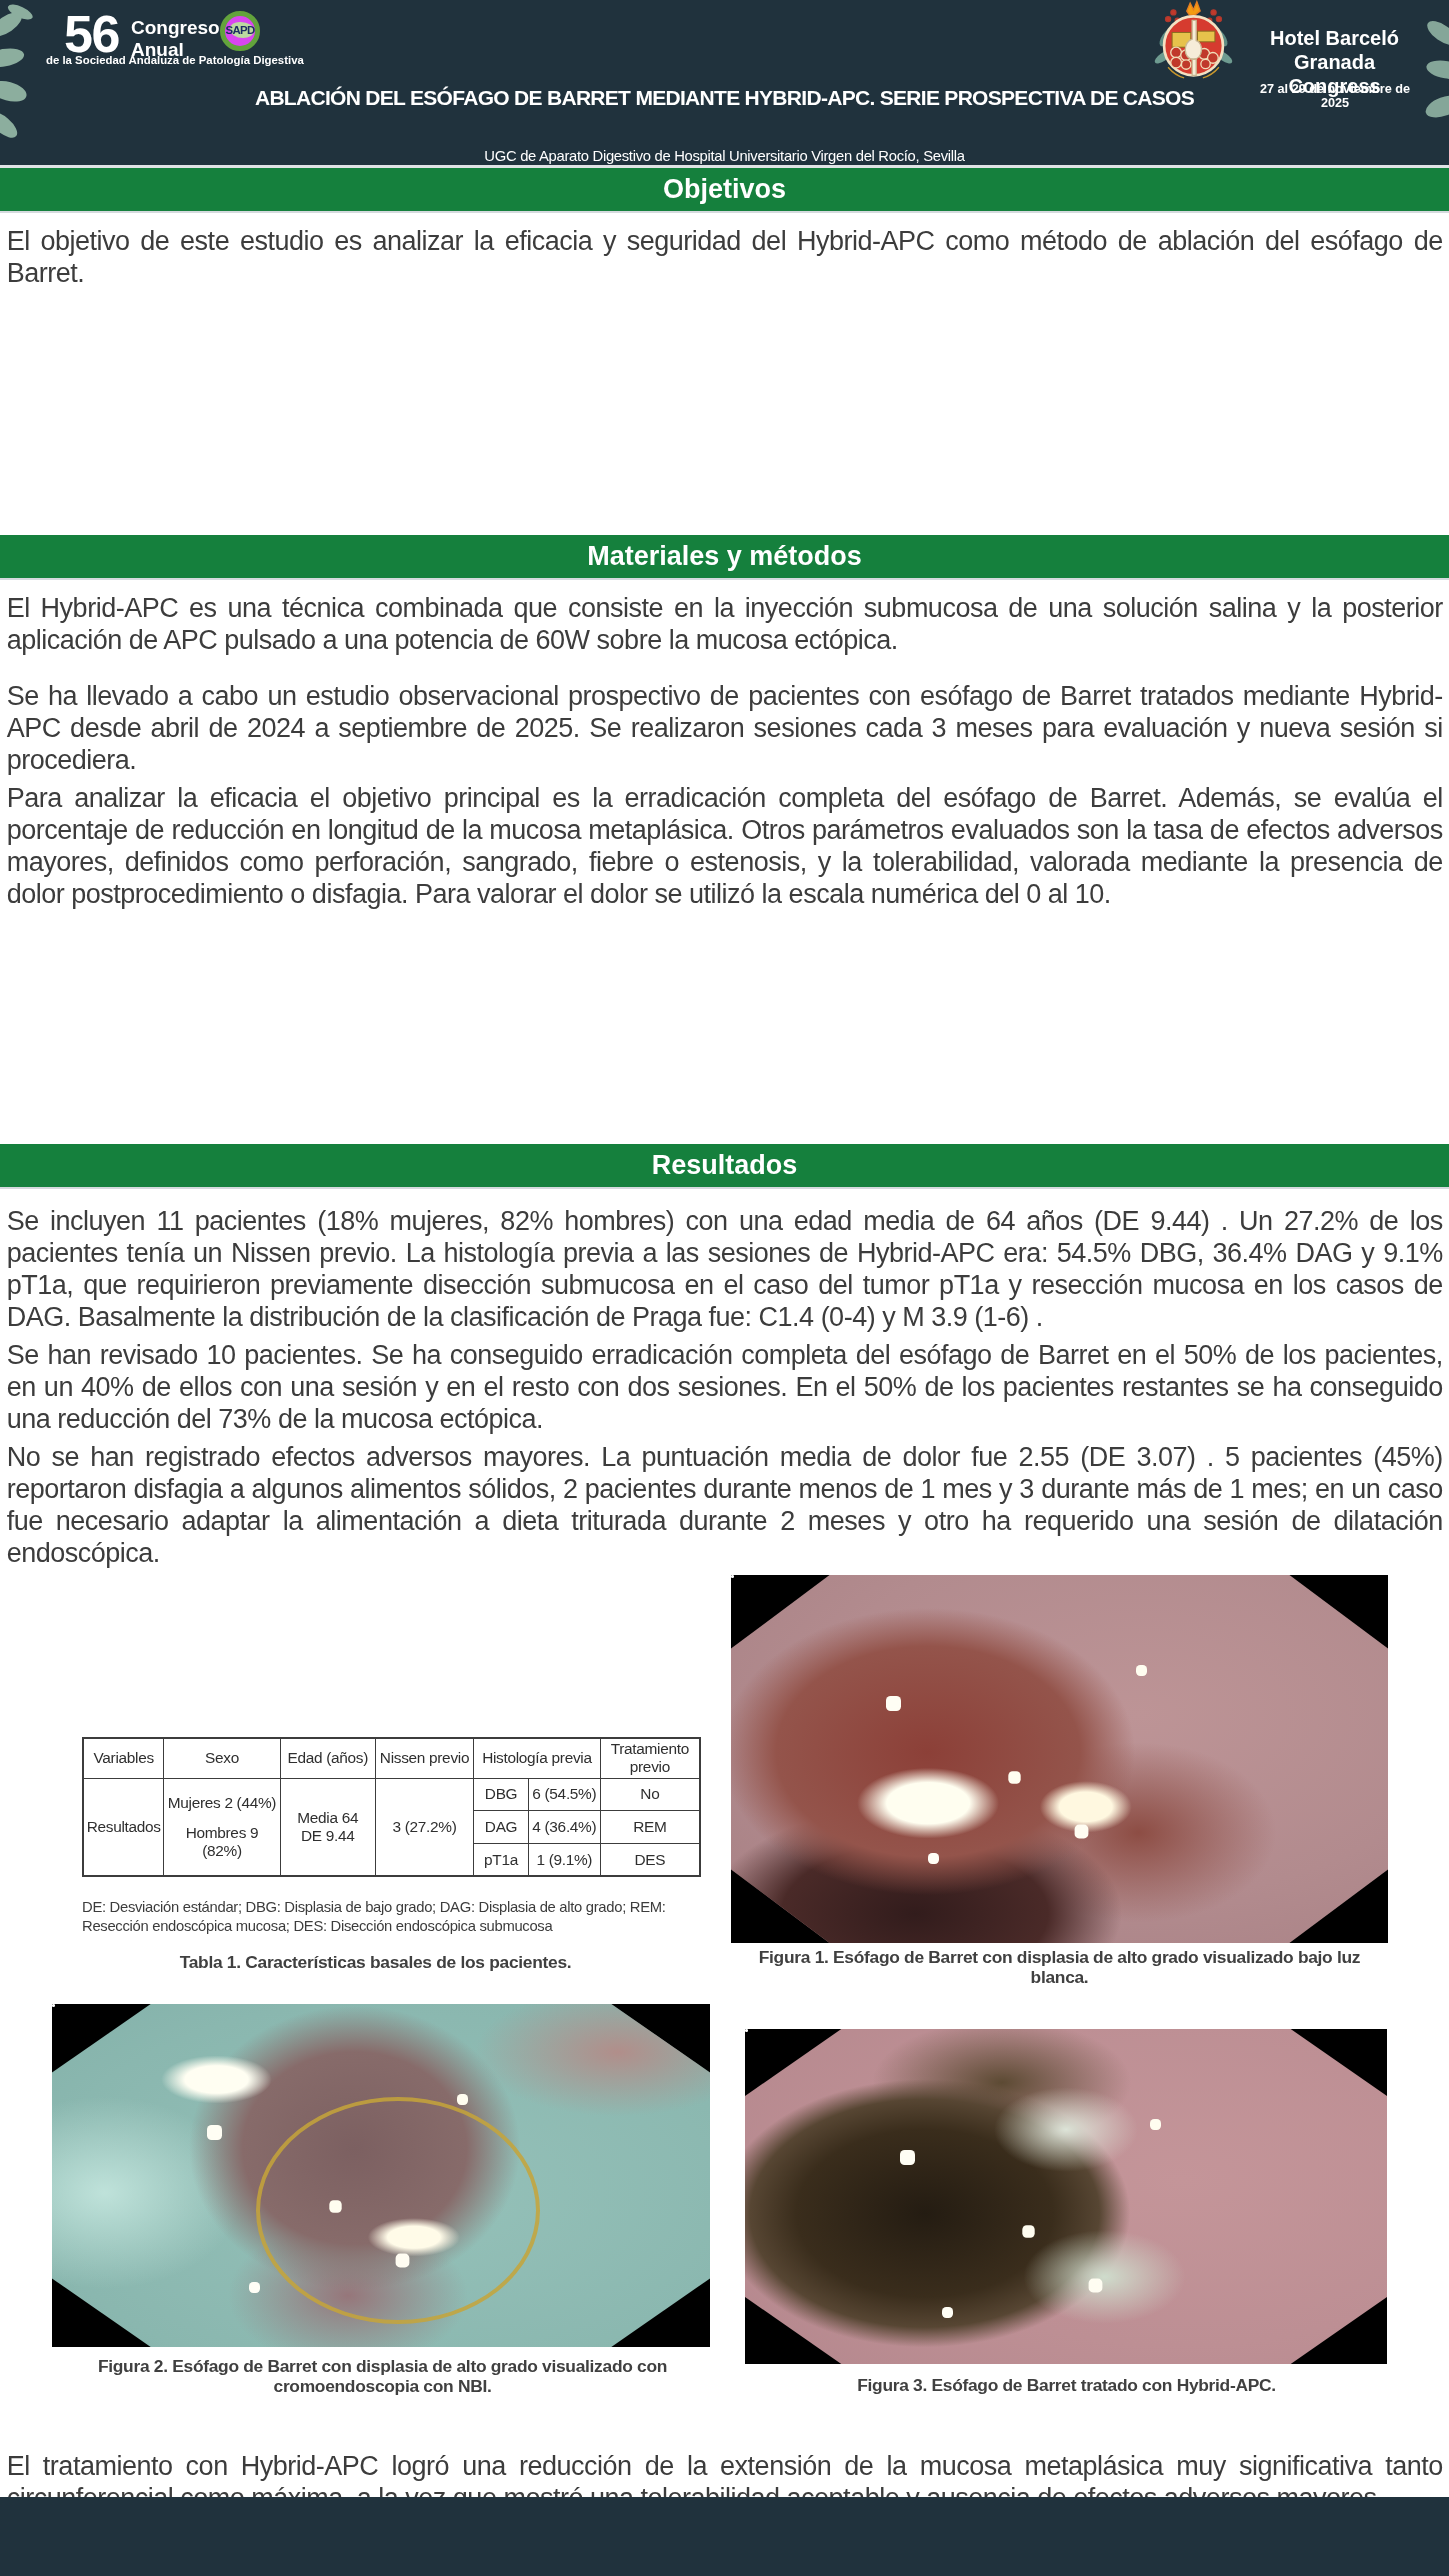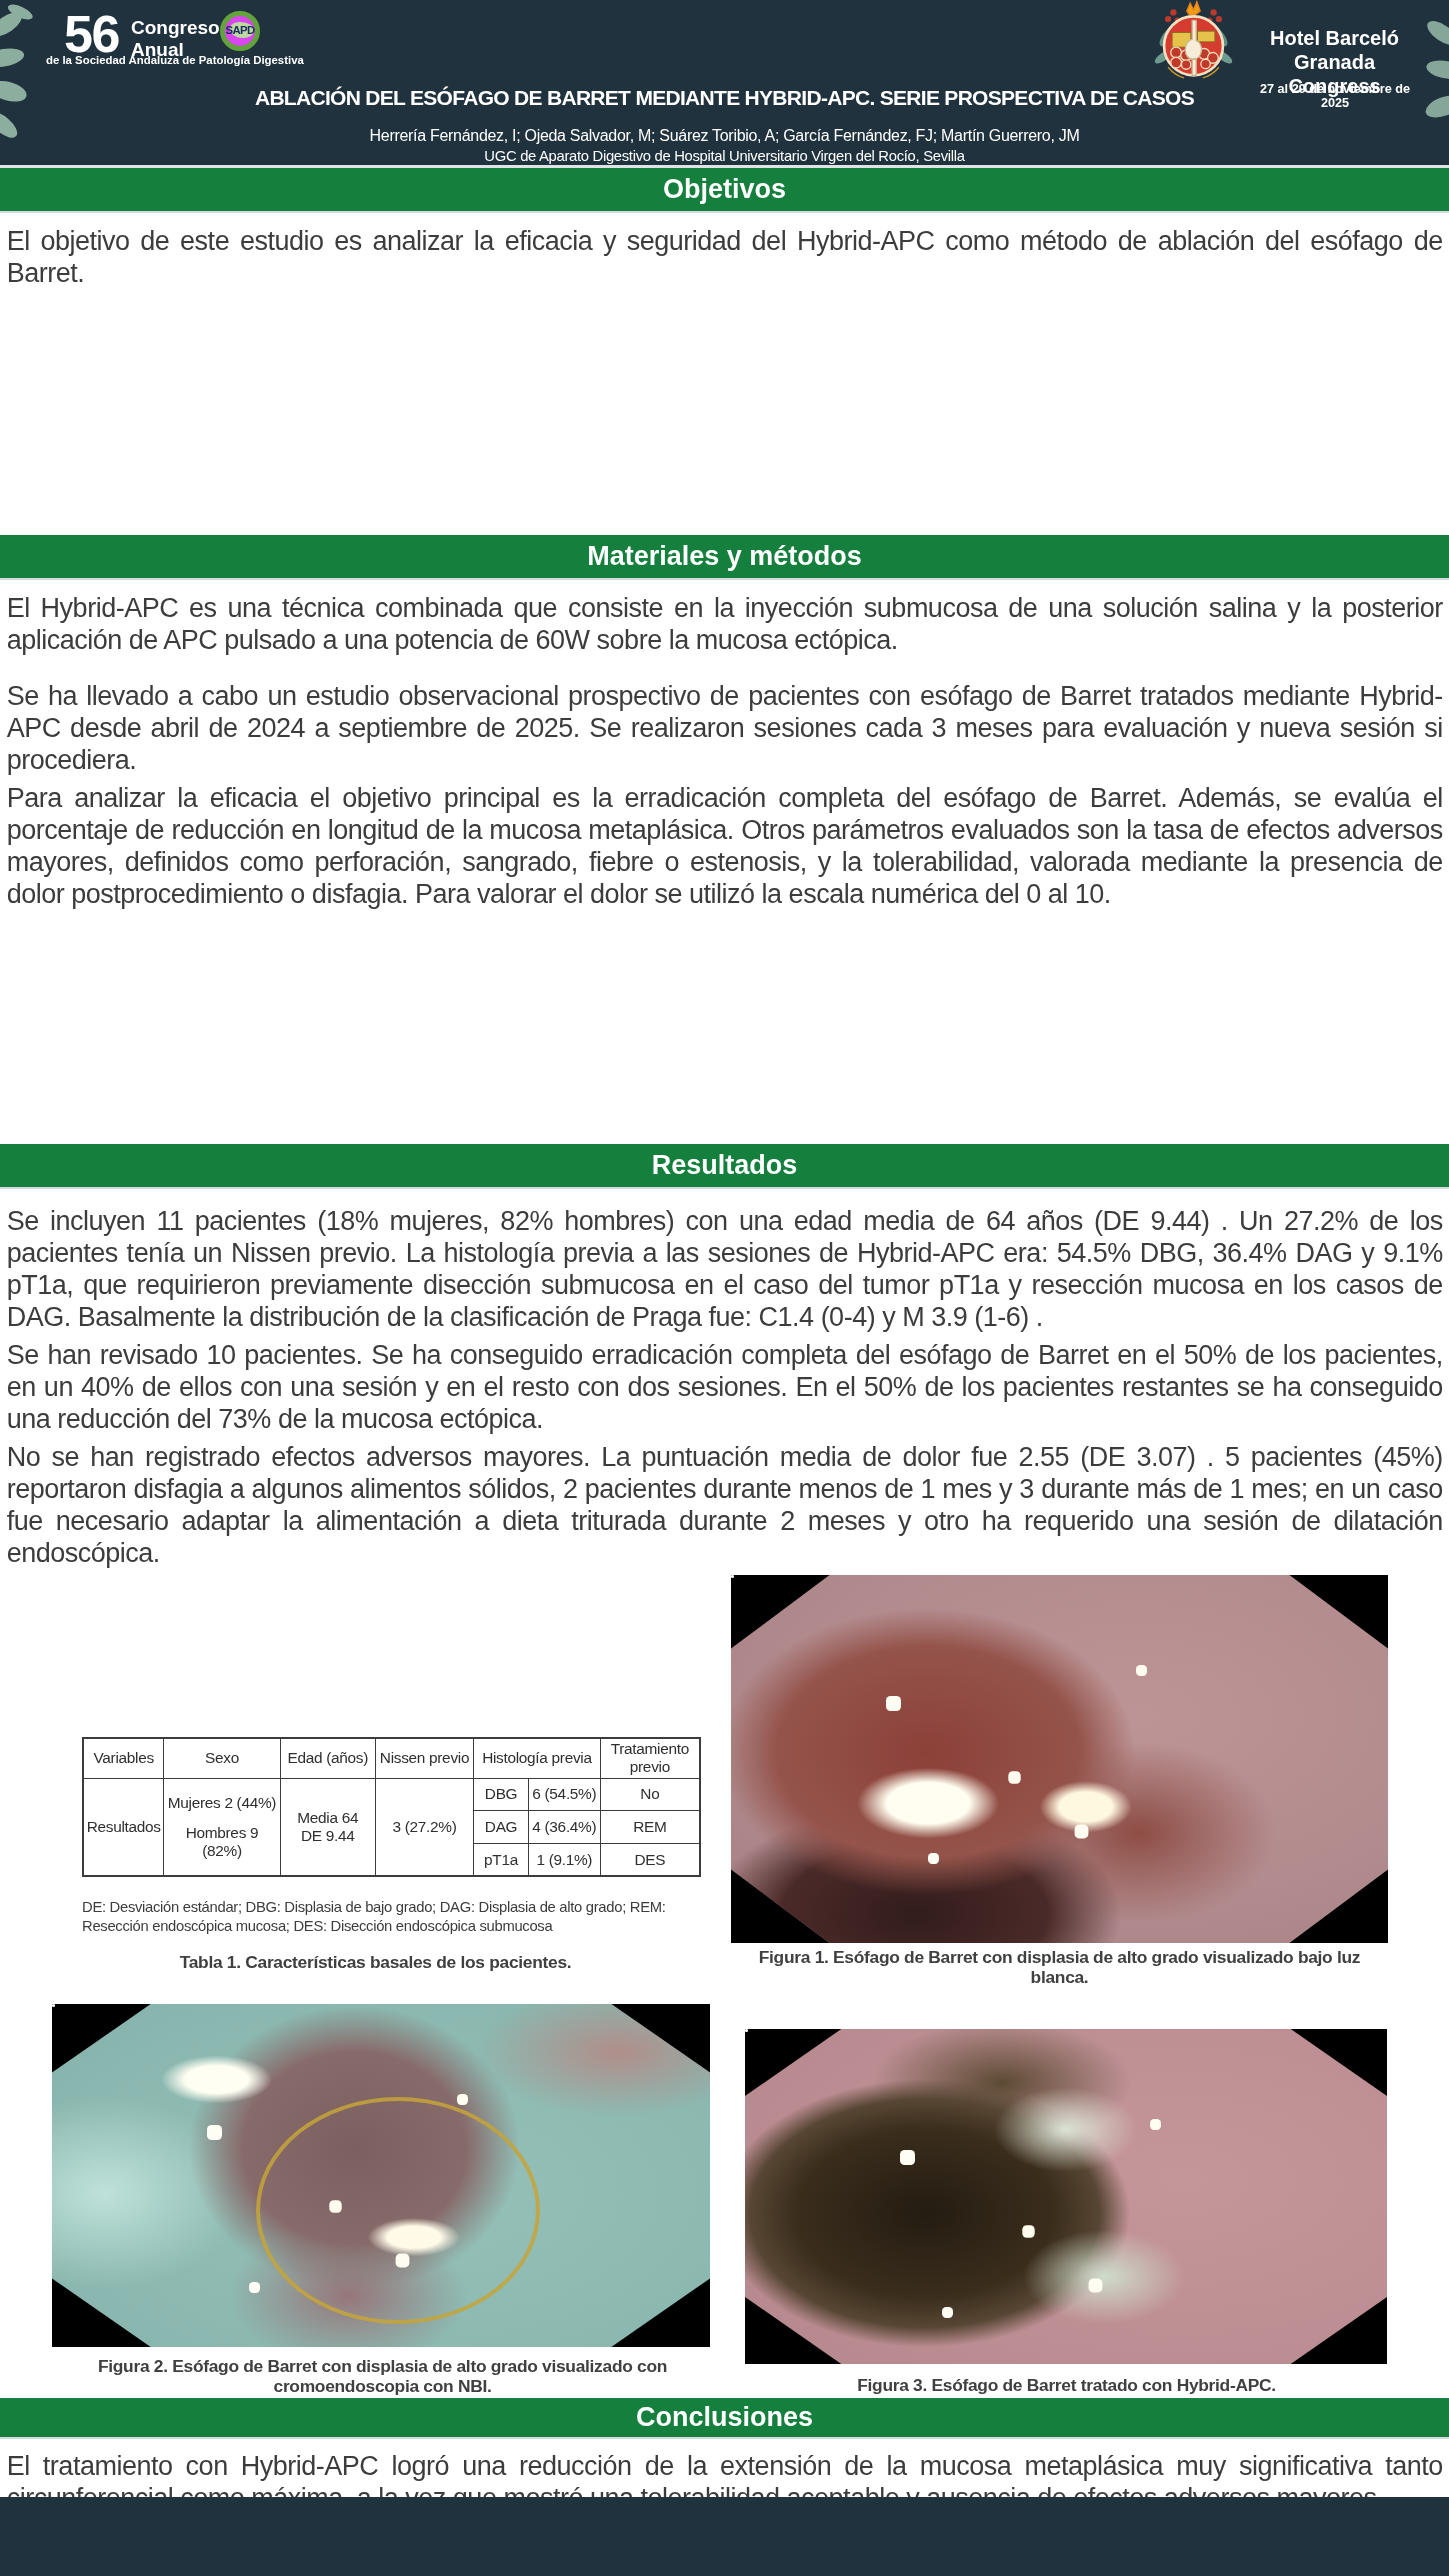--- a/index.html
+++ b/index.html
@@ -170,29 +170,27 @@
 
     <svg class="leaf-right" width="47" height="127" viewBox="0 0 70 190">
       <g fill="#9fc4b0" opacity="0.8">
         <ellipse cx="60" cy="30" rx="26" ry="12" transform="rotate(35 60 30)"></ellipse>
         <ellipse cx="66" cy="85" rx="30" ry="13" transform="rotate(10 66 85)"></ellipse>
         <ellipse cx="62" cy="140" rx="28" ry="14" transform="rotate(-20 62 140)"></ellipse>
       </g>
     </svg>
 
     <div class="title">ABLACIÓN DEL ESÓFAGO DE BARRET MEDIANTE HYBRID-APC. SERIE PROSPECTIVA DE CASOS</div>
-    <div class="authors">Herrería Fernández, I; Ojeda Salvador, M; Suárez Toribio, A; García Fernández, FJ; Martín Guerrero, JM</div>
     <div class="affil">UGC de Aparato Digestivo de Hospital Universitario Virgen del Rocío, Sevilla</div>
     <div class="hdr-sep"></div>
   </div>
 
   <div class="band" id="band-objetivos">Objetivos</div>
   <div class="band" id="band-materiales">Materiales y métodos</div>
   <div class="band" id="band-resultados">Resultados</div>
-  <div class="band" id="band-conclusiones">Conclusiones</div>
 
   <div class="para" id="obj-text">El objetivo de este estudio es analizar la eficacia y seguridad del Hybrid-APC como método de ablación del esófago de Barret.</div>
   <div class="para" id="mat-p1">El Hybrid-APC es una técnica combinada que consiste en la inyección submucosa de una solución salina y la posterior aplicación de APC pulsado a una potencia de 60W sobre la mucosa ectópica.</div>
   <div class="para" id="mat-p2">Se ha llevado a cabo un estudio observacional prospectivo de pacientes con esófago de Barret tratados mediante Hybrid-APC desde abril de 2024 a septiembre de 2025. Se realizaron sesiones cada 3 meses para evaluación y nueva sesión si procediera.</div>
   <div class="para" id="mat-p3">Para analizar la eficacia el objetivo principal es la erradicación completa del esófago de Barret. Además, se evalúa el porcentaje de reducción en longitud de la mucosa metaplásica. Otros parámetros evaluados son la tasa de efectos adversos mayores, definidos como perforación, sangrado, fiebre o estenosis, y la tolerabilidad, valorada mediante la presencia de dolor postprocedimiento o disfagia. Para valorar el dolor se utilizó la escala numérica del 0 al 10.</div>
   <div class="para" id="res-p1">Se incluyen 11 pacientes (18% mujeres, 82% hombres) con una edad media de 64 años (DE 9.44) . Un 27.2% de los pacientes tenía un Nissen previo. La histología previa a las sesiones de Hybrid-APC era: 54.5% DBG, 36.4% DAG y 9.1% pT1a, que requirieron previamente disección submucosa en el caso del tumor pT1a y resección mucosa en los casos de DAG. Basalmente la distribución de la clasificación de Praga fue: C1.4 (0-4) y M 3.9 (1-6) .</div>
   <div class="para" id="res-p2">Se han revisado 10 pacientes. Se ha conseguido erradicación completa del esófago de Barret en el 50% de los pacientes, en un 40% de ellos con una sesión y en el resto con dos sesiones. En el 50% de los pacientes restantes se ha conseguido una reducción del 73% de la mucosa ectópica.</div>
   <div class="para" id="res-p3">No se han registrado efectos adversos mayores. La puntuación media de dolor fue 2.55 (DE 3.07) . 5 pacientes (45%) reportaron disfagia a algunos alimentos sólidos, 2 pacientes durante menos de 1 mes y 3 durante más de 1 mes; en un caso fue necesario adaptar la alimentación a dieta triturada durante 2 meses y otro ha requerido una sesión de dilatación endoscópica.</div>
   <div class="para" id="concl-text">El tratamiento con Hybrid-APC logró una reducción de la extensión de la mucosa metaplásica muy significativa tanto circunferencial como máxima, a la vez que mostró una tolerabilidad aceptable y ausencia de efectos adversos mayores.</div>
 

